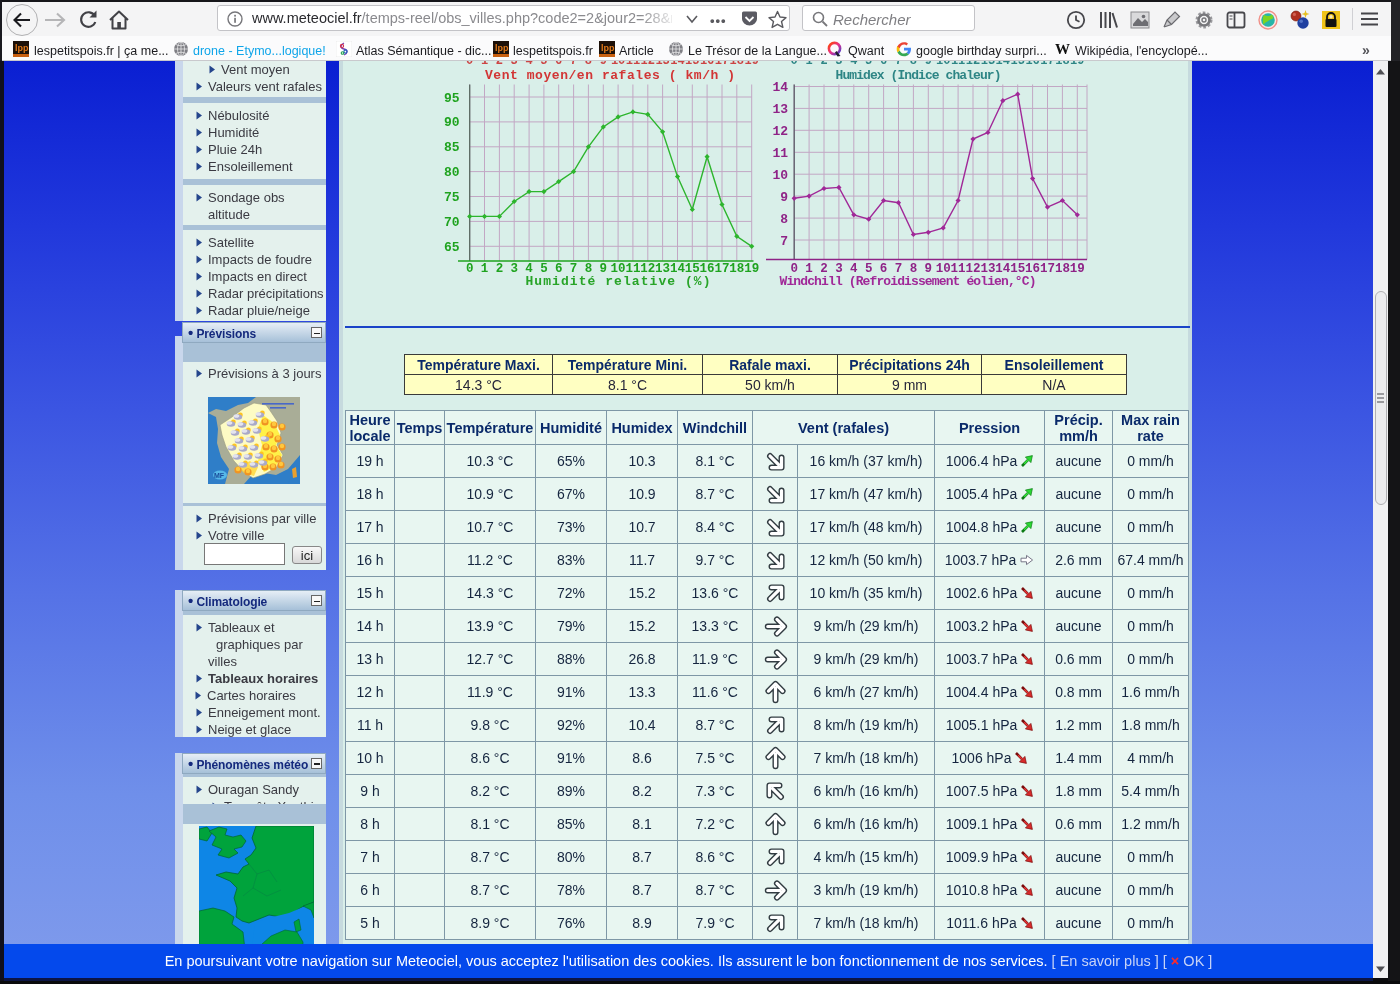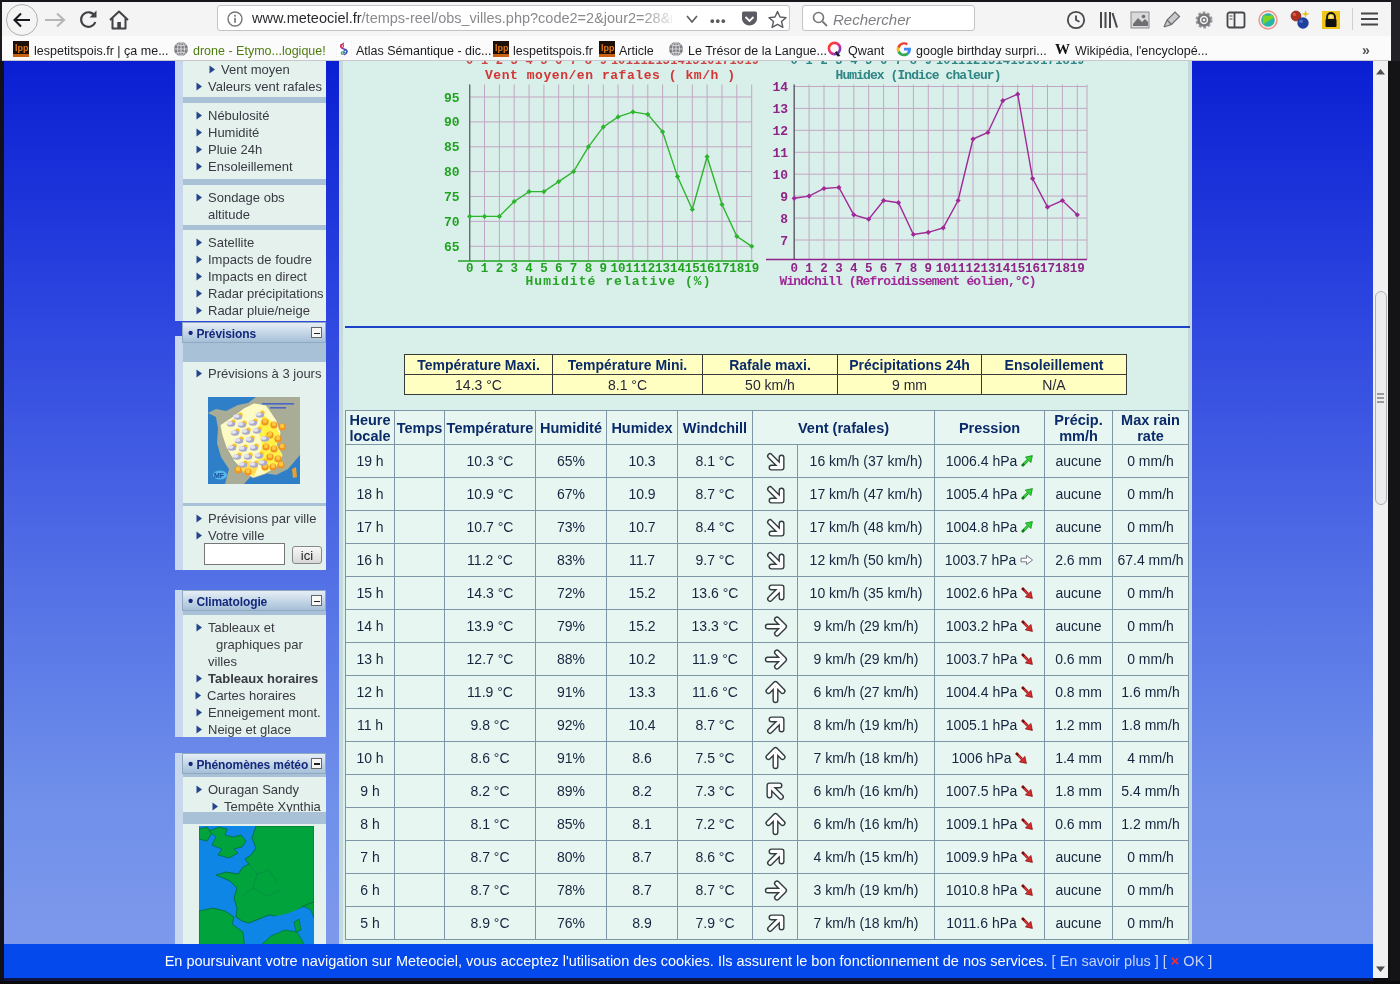--- a/index.html
+++ b/index.html
@@ -95,21 +95,21 @@
 <div style="position:absolute;left:13px;top:41px;width:16px;height:16px;background:#1c1008">
     <div style="position:absolute;left:2px;top:2px;font:bold 9px 'Liberation Sans';color:#e07818">lpp</div>
     <div style="position:absolute;left:0;bottom:0;width:16px;height:3px;background:#c86010"></div>
   </div>
 <div style="font:12.5px 'Liberation Sans';color:#1b1b1f;position:absolute;top:44px;white-space:nowrap;left:34px">lespetitspois.fr | ça me...</div>
 <svg style="position:absolute;left:173px;top:41px" width="16" height="16" viewBox="0 0 16 16">
     <circle cx="8" cy="8" r="7" fill="#7e7e84"></circle>
     <path d="M1 8 H15 M8 1 V15 M3 3.5 C5 5.2,11 5.2,13 3.5 M3 12.5 C5 10.8,11 10.8,13 12.5" stroke="#e8e8ea" stroke-width="0.8" fill="none"></path>
     <ellipse cx="8" cy="8" rx="3.5" ry="7" fill="none" stroke="#e8e8ea" stroke-width="0.8"></ellipse>
   </svg>
-<div style="font:12.5px 'Liberation Sans';color:#4d7c0f;position:absolute;top:44px;white-space:nowrap;left:193px">drone - Etymo...logique!</div>
+<div style="font:12.5px 'Liberation Sans';color:#0ea5e9;position:absolute;top:44px;white-space:nowrap;left:193px">drone - Etymo...logique!</div>
 <svg style="position:absolute;left:336px;top:41px" width="16" height="16" viewBox="0 0 16 16">
     <rect width="16" height="16" fill="#fff" stroke="#ddd" stroke-width="0.5"></rect>
     <path d="M8 2 C4 4,4 7,8 8 C12 9,12 12,8 14" stroke="#7a3faf" stroke-width="1.3" fill="none"></path>
     <circle cx="6" cy="5" r="1.6" fill="none" stroke="#d03050" stroke-width="1.1"></circle>
     <circle cx="9.5" cy="10.5" r="1.6" fill="none" stroke="#2060c0" stroke-width="1.1"></circle>
     <circle cx="6.5" cy="12" r="1.3" fill="none" stroke="#20a050" stroke-width="1.1"></circle>
   </svg>
 <div style="font:12.5px 'Liberation Sans';color:#1b1b1f;position:absolute;top:44px;white-space:nowrap;left:356px">Atlas Sémantique - dic...</div>
 <div style="position:absolute;left:493px;top:41px;width:16px;height:16px;background:#1c1008">
     <div style="position:absolute;left:2px;top:2px;font:bold 9px 'Liberation Sans';color:#e07818">lpp</div>
@@ -528,21 +528,21 @@
               <path d="M11.4 11.4 L4.4 9.9 L9.9 4.4 Z" fill="#d82a2a" stroke="#7a0c0c" stroke-width="0.7"></path>
             </svg></td>
           <td>aucune</td>
           <td>0 mm/h</td>
         </tr>
         <tr>
           <td>13 h</td>
           <td></td>
           <td>12.7 °C</td>
           <td>88%</td>
-          <td>10.2</td>
+          <td>26.8</td>
           <td>11.9 °C</td>
           <td><svg width="25" height="25" viewBox="0 0 24 24" style="vertical-align:middle">
               <g transform="rotate(0 12 12)">
                 <path d="M4.6 12 H16.2 M13.4 5.2 L20.2 12 L13.4 18.8" stroke="#323c42" stroke-width="5.8" fill="none" stroke-linecap="round" stroke-linejoin="round"></path>
                 <path d="M4.6 12 H16.2 M13.4 5.2 L20.2 12 L13.4 18.8" stroke="#ffffff" stroke-width="3.1" fill="none" stroke-linecap="round" stroke-linejoin="round"></path>
               </g>
             </svg></td>
           <td>9 km/h (29 km/h)</td>
           <td>1003.7 hPa<svg width="12" height="12" viewBox="0 0 12 12" style="vertical-align:-1px;margin-left:4px">
               <path d="M1 1 L6.8 6.8" stroke="#7a0c0c" stroke-width="2.6" fill="none"></path>
@@ -927,21 +927,21 @@
       <div class="sl" style="padding-left:13px;"><svg width="7" height="9" viewBox="0 0 7 9" style="margin-right:5px">
           <path d="M0.5 0.5 L6 4.5 L0.5 8.5 Z" fill="#24458c"></path>
         </svg>Enneigement mont.</div>
       <div class="sl" style="padding-left:13px;"><svg width="7" height="9" viewBox="0 0 7 9" style="margin-right:5px">
           <path d="M0.5 0.5 L6 4.5 L0.5 8.5 Z" fill="#24458c"></path>
         </svg>Neige et glace</div>
     </div>
     <div class="shd" style="top:691.6px"><span class="bult">•</span> Phénomènes météo<span class="mbox">
         <span class="mdash"></span>
       </span></div>
-    <div class="sbx" style="top:716px;height:35px">
+    <div class="sbx" style="top:716px;height:27px">
       <div class="sl" style="padding-left:13px;"><svg width="7" height="9" viewBox="0 0 7 9" style="margin-right:5px">
           <path d="M0.5 0.5 L6 4.5 L0.5 8.5 Z" fill="#24458c"></path>
         </svg>Ouragan Sandy</div>
       <div class="sl" style="padding-left:29px;"><svg width="7" height="9" viewBox="0 0 7 9" style="margin-right:5px">
           <path d="M0.5 0.5 L6 4.5 L0.5 8.5 Z" fill="#24458c"></path>
         </svg>Tempête Xynthia</div>
     </div>
     <div class="sbx" style="top:763px;height:142px">
       <svg width="115" height="142" viewBox="0 0 115 142" style="position:absolute;left:16px;top:2px">
         <rect width="115" height="142" fill="#0e86e6"></rect>

